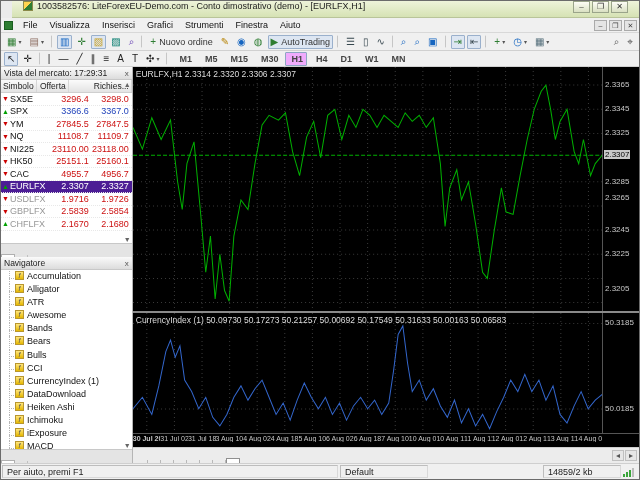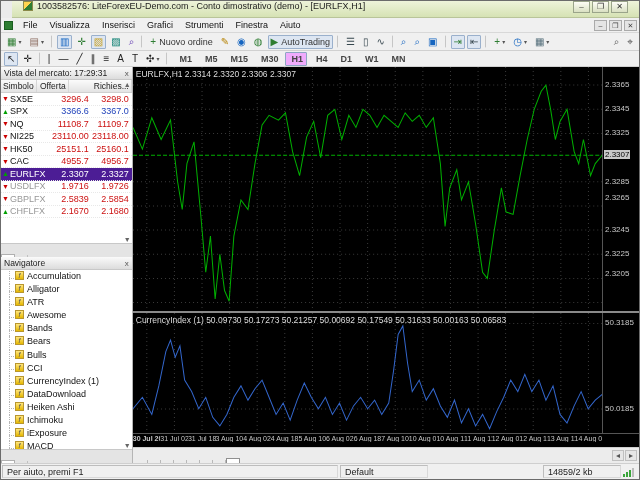--- a/index.html
+++ b/index.html
@@ -334,20 +334,26 @@
             <span class="ask">3298.0</span>
           </div>
             <div class="mwrow up">
             <span class="arr aup">▲</span>
             <span class="sym">SPX</span>
             <span class="bid">3366.6</span>
             <span class="ask">3367.0</span>
           </div>
             <div class="mwrow dn">
             <span class="arr adn">▼</span>
+            <span class="sym">YM</span>
+            <span class="bid">27845.5</span>
+            <span class="ask">27847.5</span>
+          </div>
+            <div class="mwrow dn">
+            <span class="arr adn">▼</span>
             <span class="sym">NQ</span>
             <span class="bid">11108.7</span>
             <span class="ask">11109.7</span>
           </div>
             <div class="mwrow dn">
             <span class="arr adn">▼</span>
             <span class="sym">NI225</span>
             <span class="bid">23110.00</span>
             <span class="ask">23118.00</span>
           </div>
@@ -502,21 +508,21 @@
             </svg>
           </div>
         <div class="axis" id="mainAxis">
             <span class="axlab" style="top: 13.1188px;">2.3365</span>
             <span class="axlab" style="top: 37.2772px;">2.3345</span>
             <span class="axlab" style="top: 61.4356px;">2.3325</span>
             <span class="axlab" style="top: 109.752px;">2.3285</span>
             <span class="axlab" style="top: 126px;">2.3265</span>
             <span class="axlab" style="top: 158.069px;">2.3245</span>
             <span class="axlab" style="top: 182.228px;">2.3225</span>
-            <span class="axlab" style="top: 202px;">2.3205</span>
+            <span class="axlab" style="top: 217px;">2.3205</span>
             <span class="axlab" style="top: 248px; margin-left: 31px;">2.3185</span>
             <span class="axlab curlab" style="top: 83.1782px;">2.3307</span>
           </div>
       </div>
       <div class="chartsub">
         <span class="charttitle">CurrencyIndex (1) 50.09730 50.17273 50.21257 50.00692 50.17549 50.31633 50.00163 50.06583</span>
         <div class="plot">
             <svg id="subSvg" preserveAspectRatio="none" viewBox="0 0 469 120">
               <line class="grid" x1="13.8" y1="0" x2="13.8" y2="120"></line>
               <line class="grid" x1="41.4" y1="0" x2="41.4" y2="120"></line>

